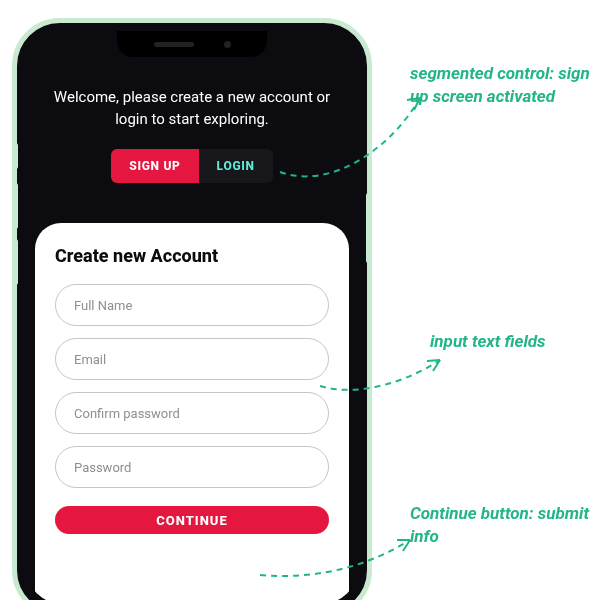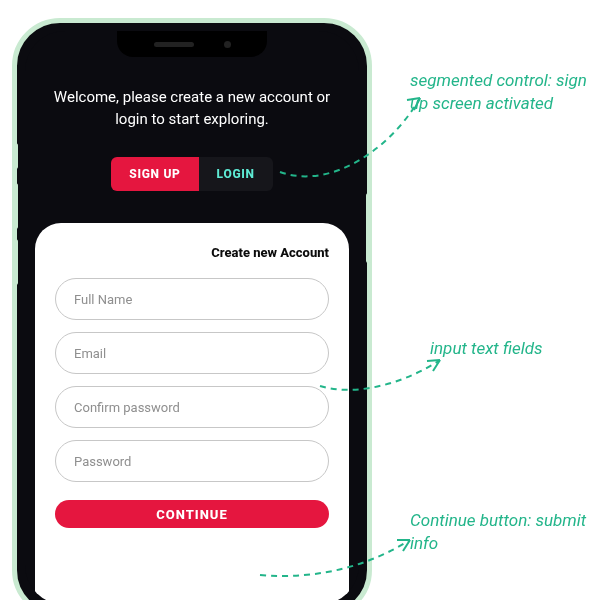--- a/index.html
+++ b/index.html
@@ -58,21 +58,21 @@
     position: absolute;
     top: 0; left: 0; right: 0;
     padding: 56px 22px 80px 22px;
     text-align: center;
   }
   .welcome {
     color: #fff;
     font-size: 15px;
     line-height: 1.45;
     font-weight: 400;
-    margin-bottom: 26px;
+    margin-bottom: 18px;
   }
   .seg {
     display: inline-flex;
     border-radius: 6px;
     overflow: hidden;
   }
   .seg button {
     border: none;
     padding: 10px 18px;
     font-size: 12px;
@@ -87,22 +87,22 @@
   .card {
     position: absolute;
     left: 10px; right: 10px;
     top: 192px;
     bottom: -20px;
     background: #fff;
     border-radius: 26px 26px 0 0;
     padding: 22px 20px 0 20px;
   }
   .card h2 {
-    text-align: right;
-    font-size: 13px;
+    text-align: left;
+    font-size: 18px;
     font-weight: 800;
     color: #0c0c0c;
     margin-bottom: 18px;
   }
   .field {
     width: 100%;
     height: 42px;
     border: 1px solid #c7c7c7;
     border-radius: 22px;
     padding: 0 18px;
@@ -127,25 +127,24 @@
     margin-top: 6px;
     cursor: pointer;
     font-family: inherit;
   }
 
   
   .annot {
     position: absolute;
     color: #23b58a;
     font-style: italic;
-    font-weight: 400;
+    font-weight: 700;
     font-size: 17px;
     line-height: 1.35;
     width: 190px;
-    margin-top: 7px;
   }
   .a1 { left: 410px; top: 62px; }
   .a2 { left: 430px; top: 330px; }
   .a3 { left: 410px; top: 502px; }
 
   svg.arrow { position: absolute; pointer-events: none; }
 </style>
 </head>
 <body>
 

